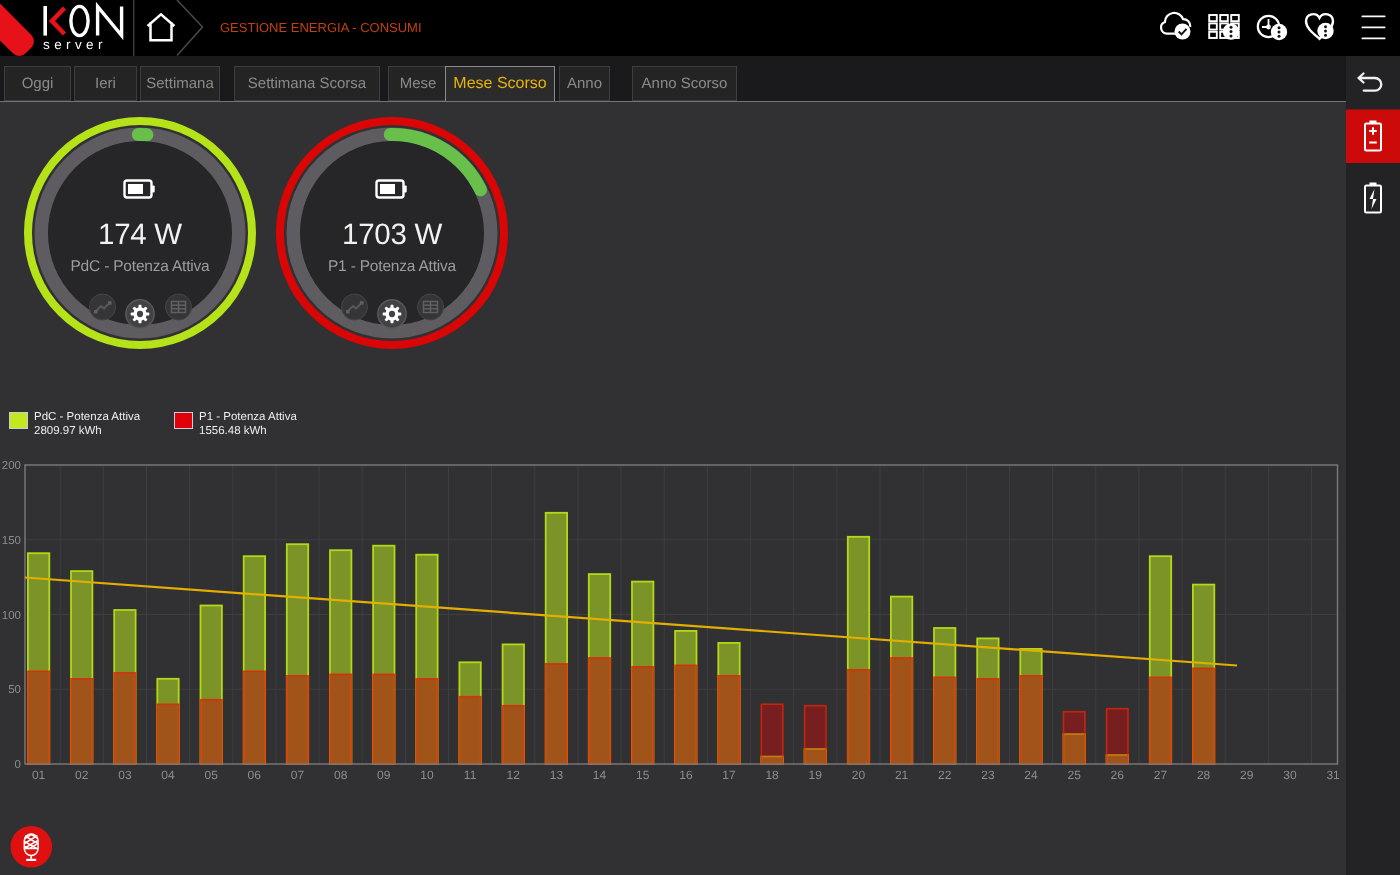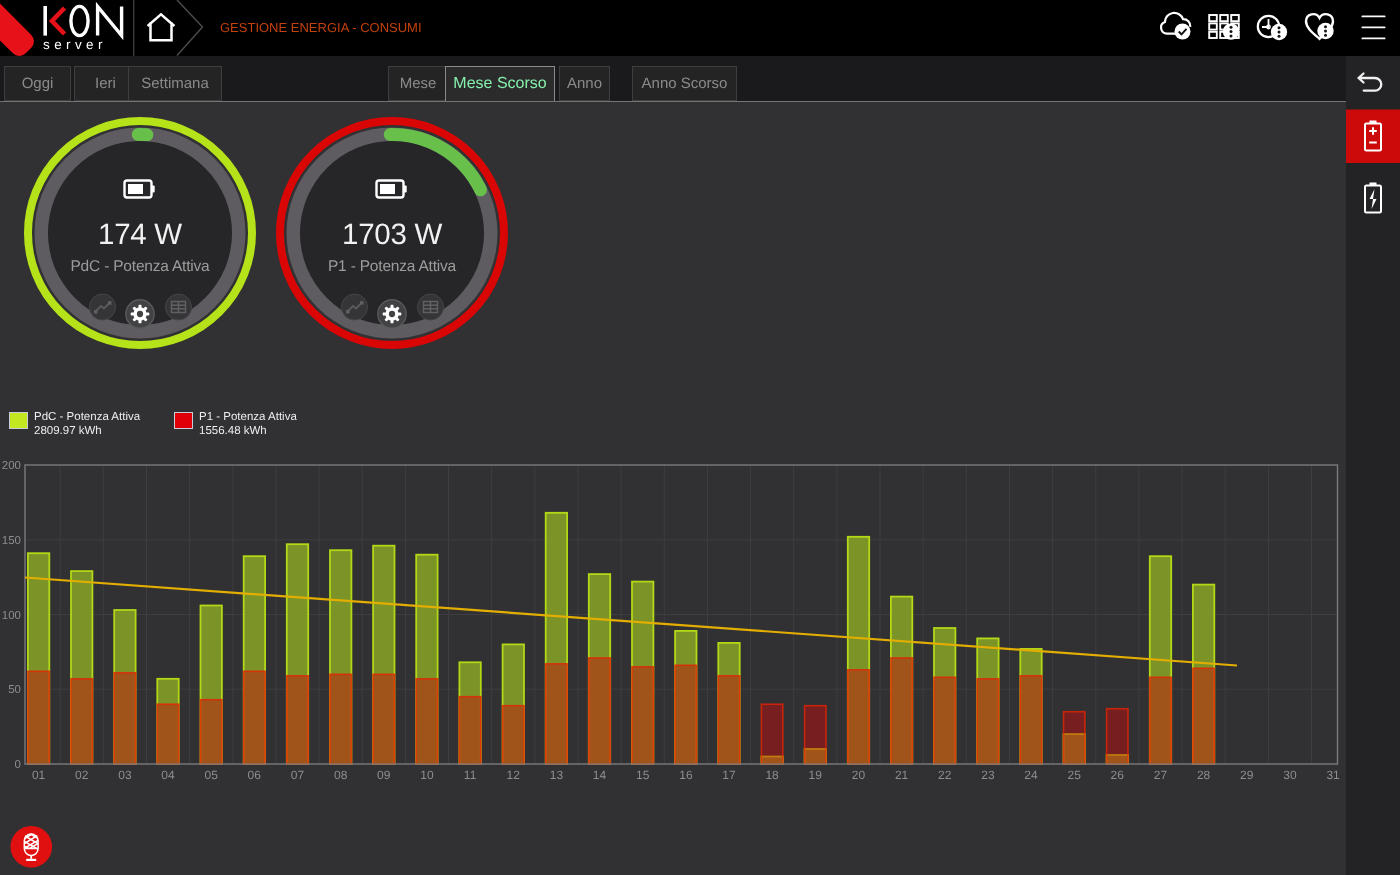--- a/index.html
+++ b/index.html
@@ -1,21 +1,21 @@
 <!DOCTYPE html>
 <html><head><meta charset="utf-8">
 <style>
 * { margin:0; padding:0; box-sizing:border-box; text-rendering: geometricPrecision; }
 svg, #title, .tab, .lt { transform: translateZ(0); }
 html,body { width:1400px; height:875px; overflow:hidden; background:#313133; font-family:"Liberation Sans", sans-serif; }
 #header { position:absolute; left:0; top:0; width:1400px; height:56px; background:#000; }
 #title { position:absolute; left:220px; top:19.5px; font-size:13px; font-weight:normal; color:#c2410c; }
 #tabstrip { position:absolute; left:0; top:56px; width:1400px; height:45.5px; background:#1a1a1c; }
 .tab { position:absolute; top:10px; height:35px; background:rgba(36,36,37,0.99); border:1px solid #3e3e3f; color:#8b8b8b; font-size:15px; text-align:center; line-height:34px; }
-.tab.active { background:rgba(44,44,45,0.99); border:1px solid #8a8a8a; color:#86efac; font-size:16px; height:35.5px; }
+.tab.active { background:rgba(44,44,45,0.99); border:1px solid #8a8a8a; color:#eab308; font-size:16px; height:35.5px; }
 #pageline { position:absolute; left:0; top:100.6px; width:1346px; height:1.5px; background:#747476; z-index:5; }
 #sidebar { position:absolute; left:1346px; top:56px; width:54px; height:819px; background:#232325; }
 .leg { position:absolute; top:411px; }
 .sw { position:absolute; left:0; top:1px; width:19px; height:17px; border:1.5px solid #c7cdd8; }
 .lt { position:absolute; left:25px; top:0; font-size:11.5px; line-height:13.5px; color:#ededed; white-space:nowrap; }
 </style></head>
 <body>
 <svg style="position:absolute;left:0;top:450px" width="1400" height="345" viewBox="0 0 1400 345">
 <g stroke="#3e3e40" stroke-width="1">
       <line x1="60.2" y1="15.0" x2="60.2" y2="314.0"></line>
@@ -242,21 +242,22 @@
 <div class="lt">PdC - Potenza Attiva<br>2809.97 kWh</div>
   </div>
 <div class="leg" style="left:174px">
     <span class="sw" style="background:#e00008"></span>
 <div class="lt">P1 - Potenza Attiva<br>1556.48 kWh</div>
   </div>
 <div id="pageline"></div>
 <div id="tabstrip">
     <div class="tab" style="left:4px;width:67px">Oggi</div>
     <div class="tab" style="left:74px;width:63px">Ieri</div>
-    <div class="tab" style="left:128px;width:94px">Settimana</div>
+    <div class="tab" style="left:140px;width:80px">Settimana</div>
+    <div class="tab" style="left:234px;width:146px">Settimana Scorsa</div>
     <div class="tab" style="left:388px;width:60px">Mese</div>
     <div class="tab active" style="left:445px;width:110px">Mese Scorso</div>
     <div class="tab" style="left:559px;width:51px">Anno</div>
     <div class="tab" style="left:632px;width:105px">Anno Scorso</div>
   </div>
 <div id="sidebar"></div>
 <div id="sidebar"></div>
 <svg width="54" height="820" viewBox="0 0 54 820" style="position:absolute;left:1346;top:55">
 <path d="M 17.5 18.5 L 12.5 23 L 17.5 27.5 M 12.5 23 L 29 23 A 6.3 6.3 0 0 1 29 35.6 L 17.7 35.6" fill="none" stroke="#f0f0f0" stroke-width="2.3" stroke-linecap="round" stroke-linejoin="round"></path>
 <rect x="0" y="54.5" width="54" height="53.5" fill="#cc0a0a"></rect>

